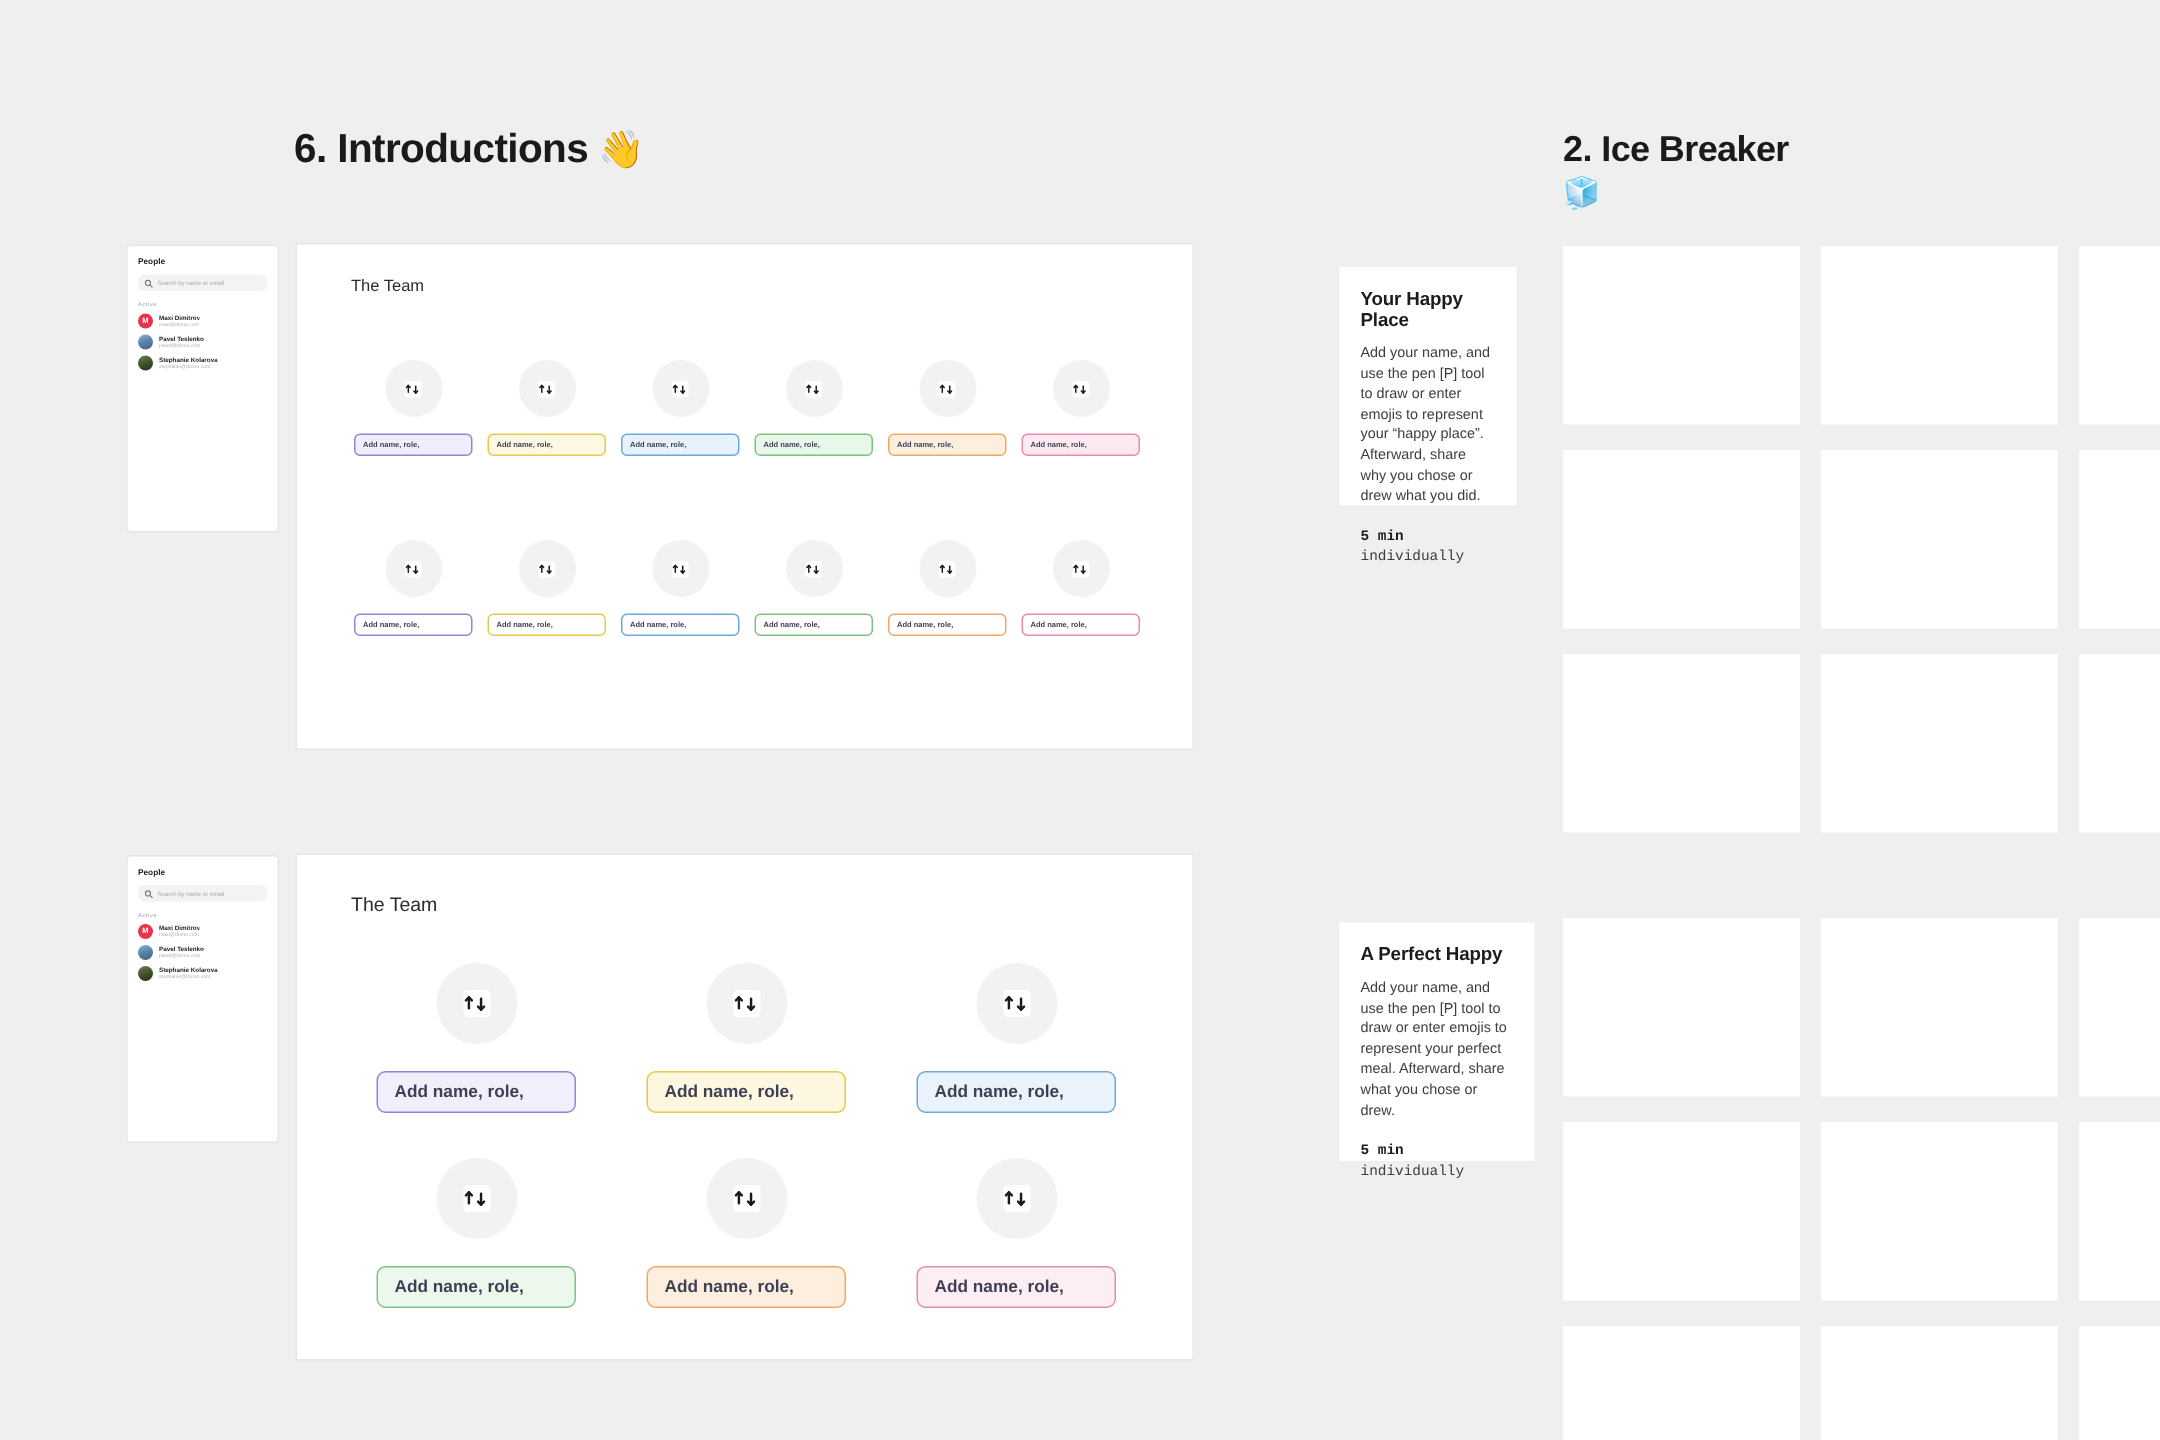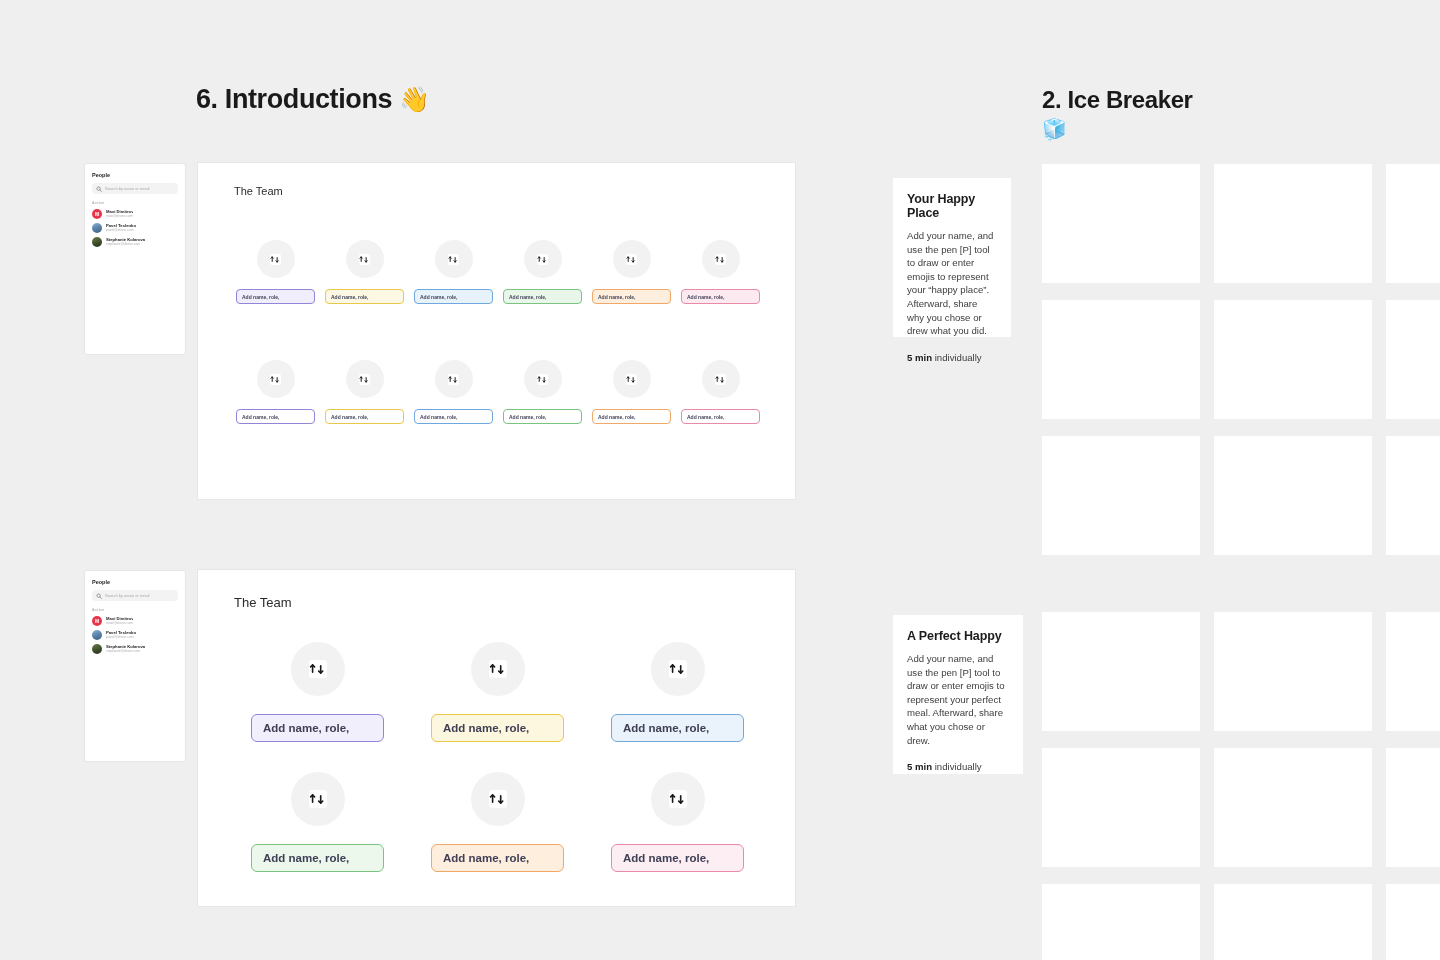--- a/index.html
+++ b/index.html
@@ -192,20 +192,21 @@
   .note-body {
     font-size: 9.6px;
     line-height: 1.42;
     color: #3d3d3d;
   }
   .note-footer {
     font-size: 9.6px;
     line-height: 1.4;
     color: #3d3d3d;
     margin-top: 13px;
+    font-family: Liberation Mono, monospace;
   }
   .note-footer b { font-weight: 700; color: #1c1c1c; }
 
   
   .frame {
     position: absolute;
     background: #ffffff;
   }
 </style>
 </head>

